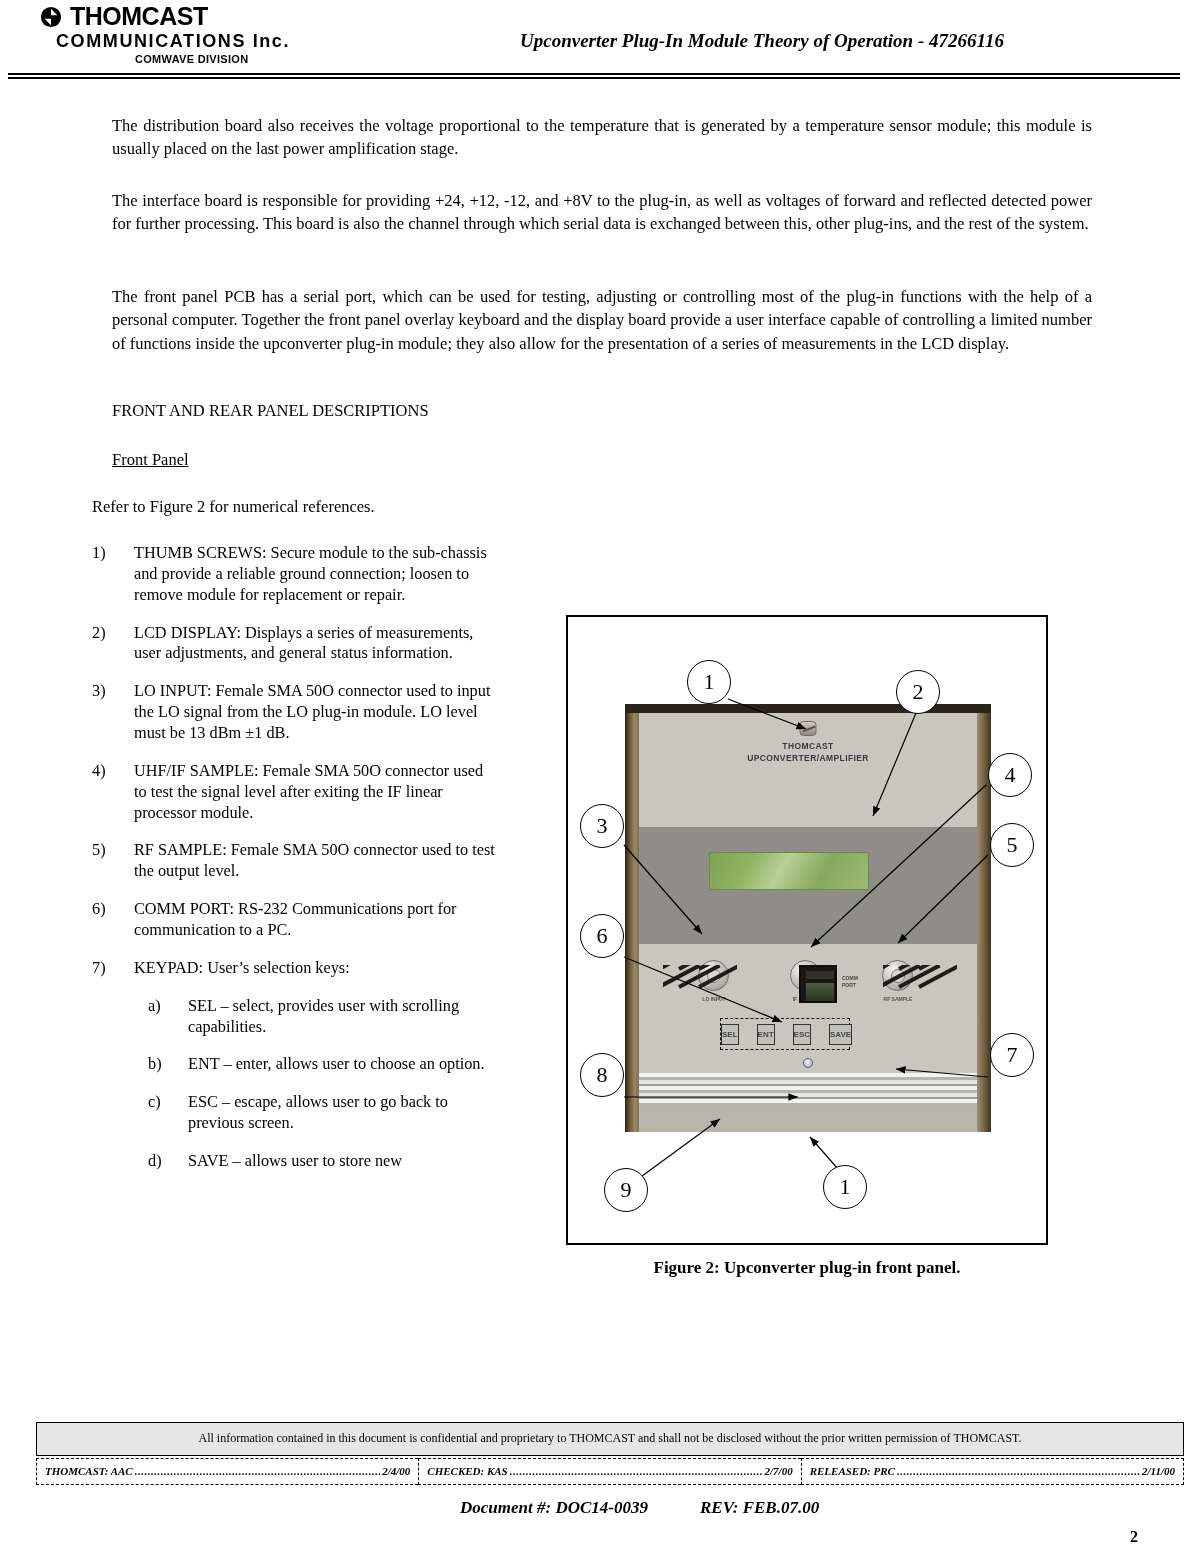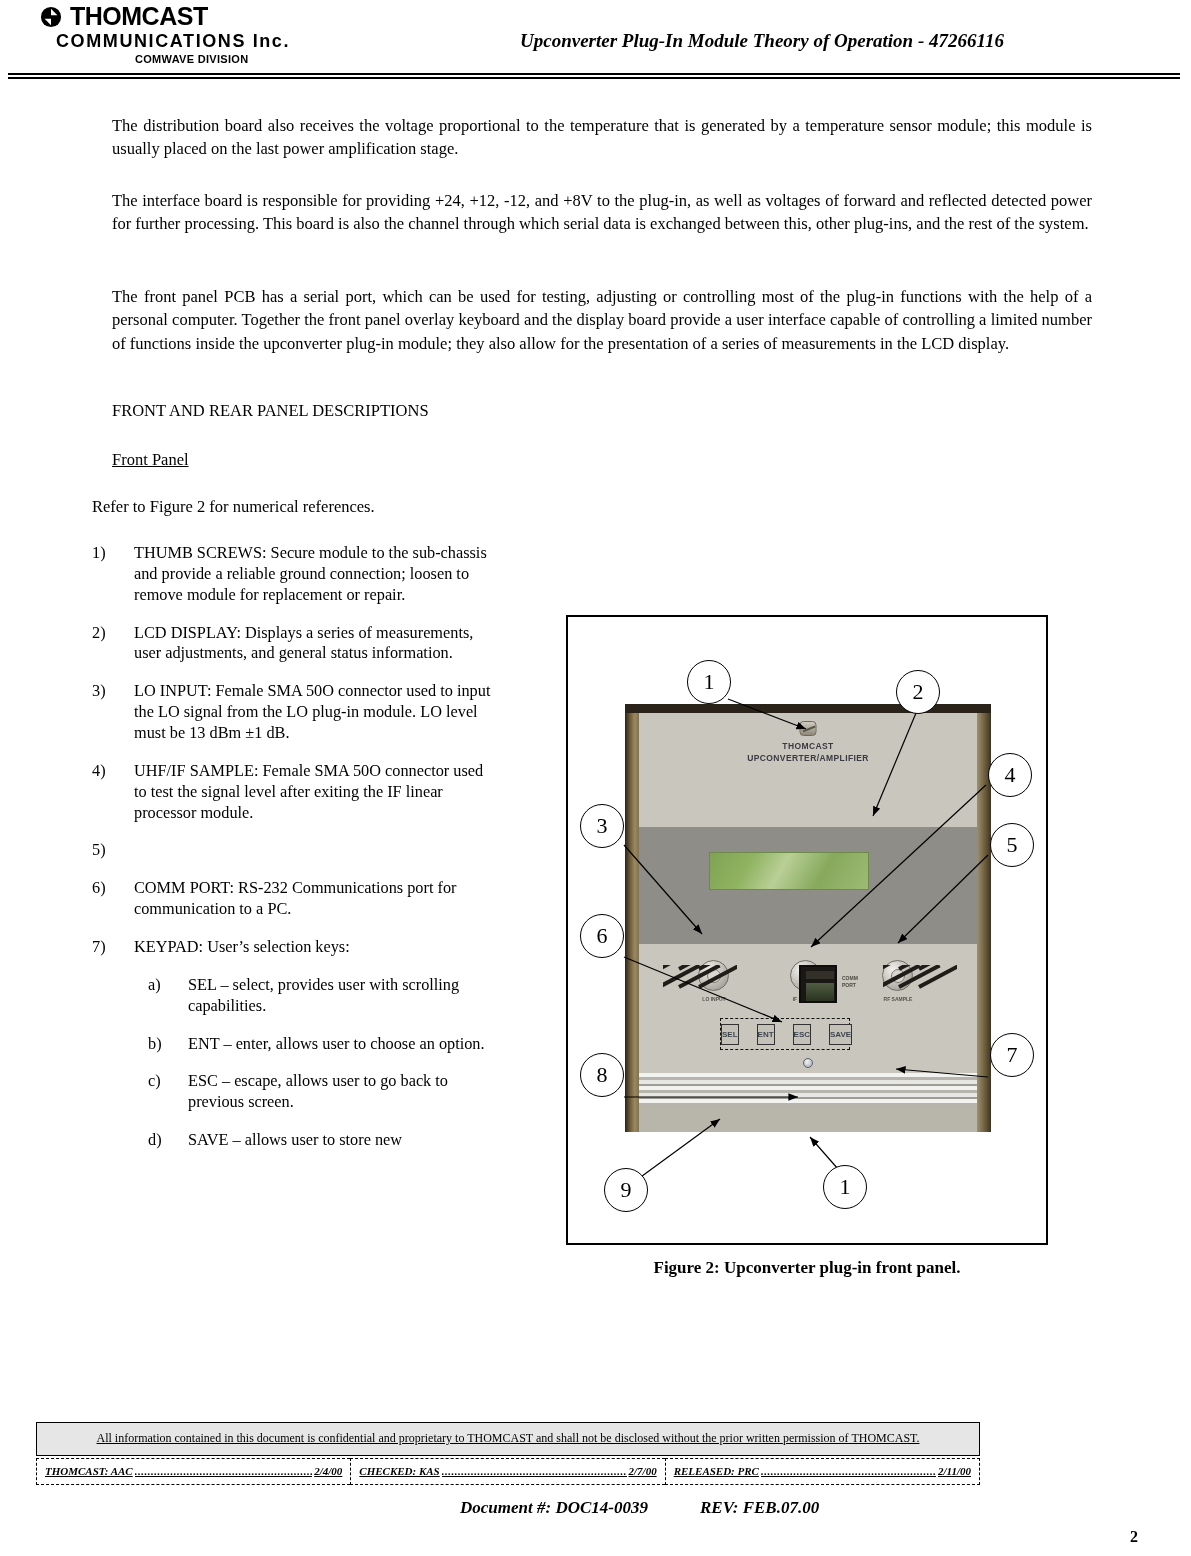--- a/index.html
+++ b/index.html
@@ -177,21 +177,21 @@
   }
   #leader-svg { position: absolute; left:0; top:0; width:482px; height:630px; z-index:4; }
 
   #fig-caption {
     position: absolute; left: 566px; top: 1258px; width: 482px;
     text-align: center; font-weight: bold; font-size: 17px;
   }
 
   
   #footer-box {
-    position: absolute; left: 36px; top: 1422px; width: 944px; text-decoration: underline;
+    position: absolute; left: 36px; top: 1422px; width: 1148px;
   }
   #footer-conf {
     border: 1.5px solid #000;
     background: #e6e6e6;
     text-align: center;
     font-size: 12px;
     padding: 8px 6px 9px 6px;
   }
   #footer-sign {
     display: flex; margin-top: 2px;
@@ -265,20 +265,21 @@
   <div class="li">
     <span class="marker">3)</span>
     <span class="txt">LO INPUT: Female SMA 50O connector used to input the LO signal from the LO plug-in module. LO level must be 13 dBm ±1 dB.</span>
   </div>
   <div class="li">
     <span class="marker">4)</span>
     <span class="txt">UHF/IF SAMPLE: Female SMA 50O connector used to test the signal level after exiting the IF linear processor module.</span>
   </div>
   <div class="li">
     <span class="marker">5)</span>
+    <span class="txt">RF SAMPLE: Female SMA 50O connector used to test the output level.</span>
   </div>
   <div class="li">
     <span class="marker">6)</span>
     <span class="txt">COMM PORT: RS-232 Communications port for communication to a PC.</span>
   </div>
   <div class="li">
     <span class="marker">7)</span>
     <span class="txt">KEYPAD: User’s selection keys:</span>
   </div>
 

